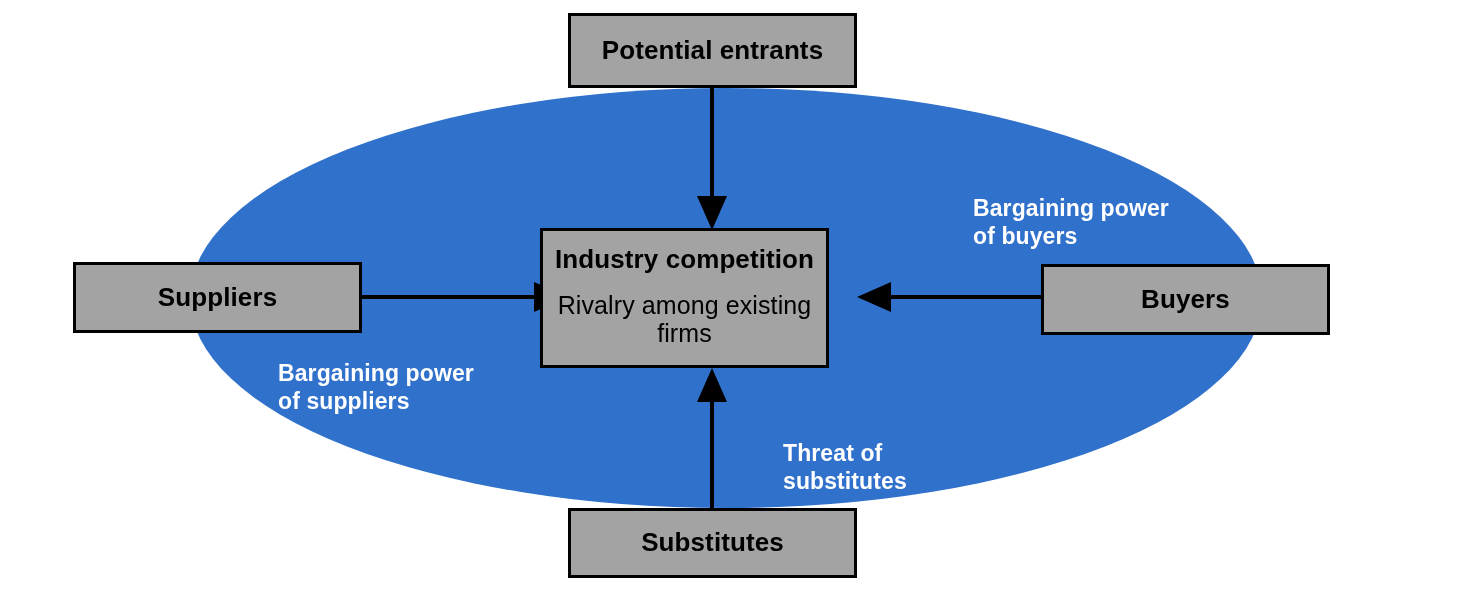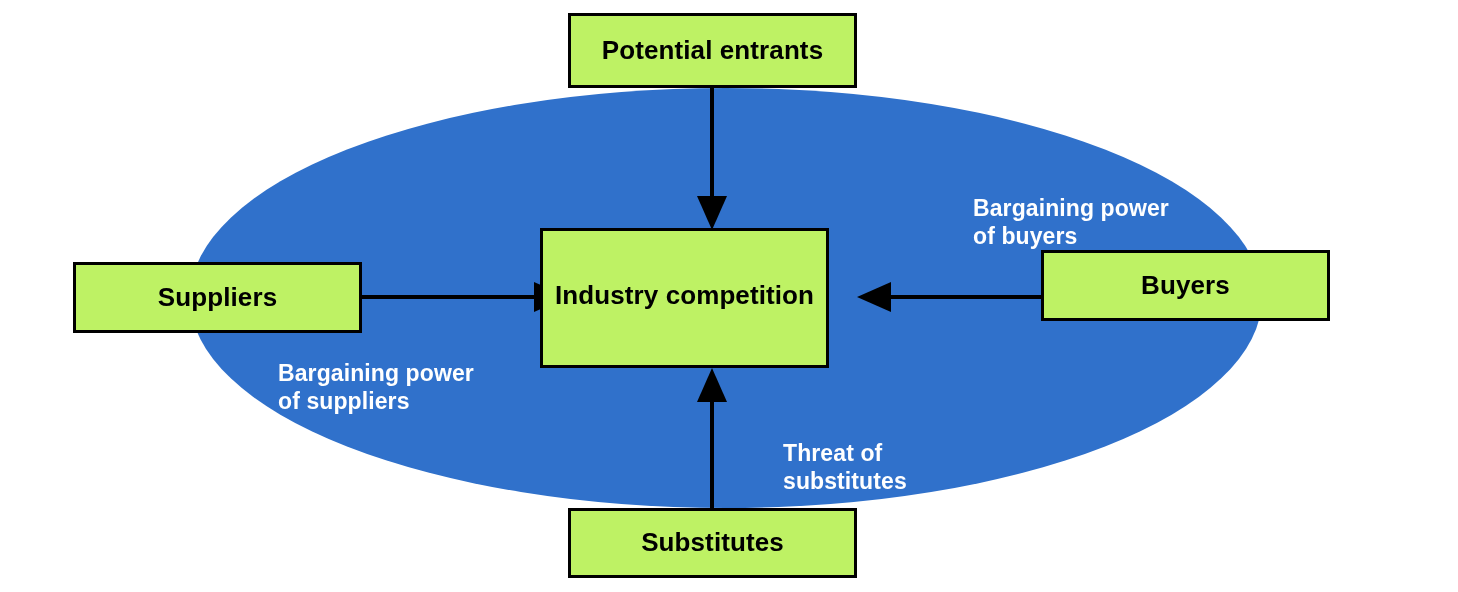--- a/index.html
+++ b/index.html
@@ -20,21 +20,21 @@
   }
   #canvas {
     position: absolute;
     left: 0;
     top: 0;
     width: 1458px;
     height: 592px;
   }
   .node-box {
     position: absolute;
-    background: #bef264;
+    background: #a3a3a3;
     border: 3px solid #000000;
     box-sizing: border-box;
     display: flex;
     flex-direction: column;
     align-items: center;
     justify-content: center;
     text-align: center;
     color: #000000;
   }
   .node-title {
@@ -107,25 +107,26 @@
 substitutes</div>
 
   <div class="node-box" style="left:568px; top:13px; width:289px; height:75px;">
     <div class="node-title">Potential entrants</div>
   </div>
 
   <div class="node-box" style="left:73px; top:262px; width:289px; height:71px;text-align:center;">
     <div class="node-title">Suppliers</div>
   </div>
 
-  <div class="node-box" style="left:1041px; top:250px; width:289px; height:71px;">
+  <div class="node-box" style="left:1041px; top:264px; width:289px; height:71px;">
     <div class="node-title">Buyers</div>
   </div>
 
   <div class="node-box" style="left:568px; top:508px; width:289px; height:70px;">
     <div class="node-title">Substitutes</div>
   </div>
 
   <div class="node-box center-box" style="left:540px; top:228px; width:289px; height:140px;">
     <div class="node-title">Industry competition</div>
+    <div class="node-sub">Rivalry among existing firms</div>
   </div>
 
 </div>
 
 </body></html>

